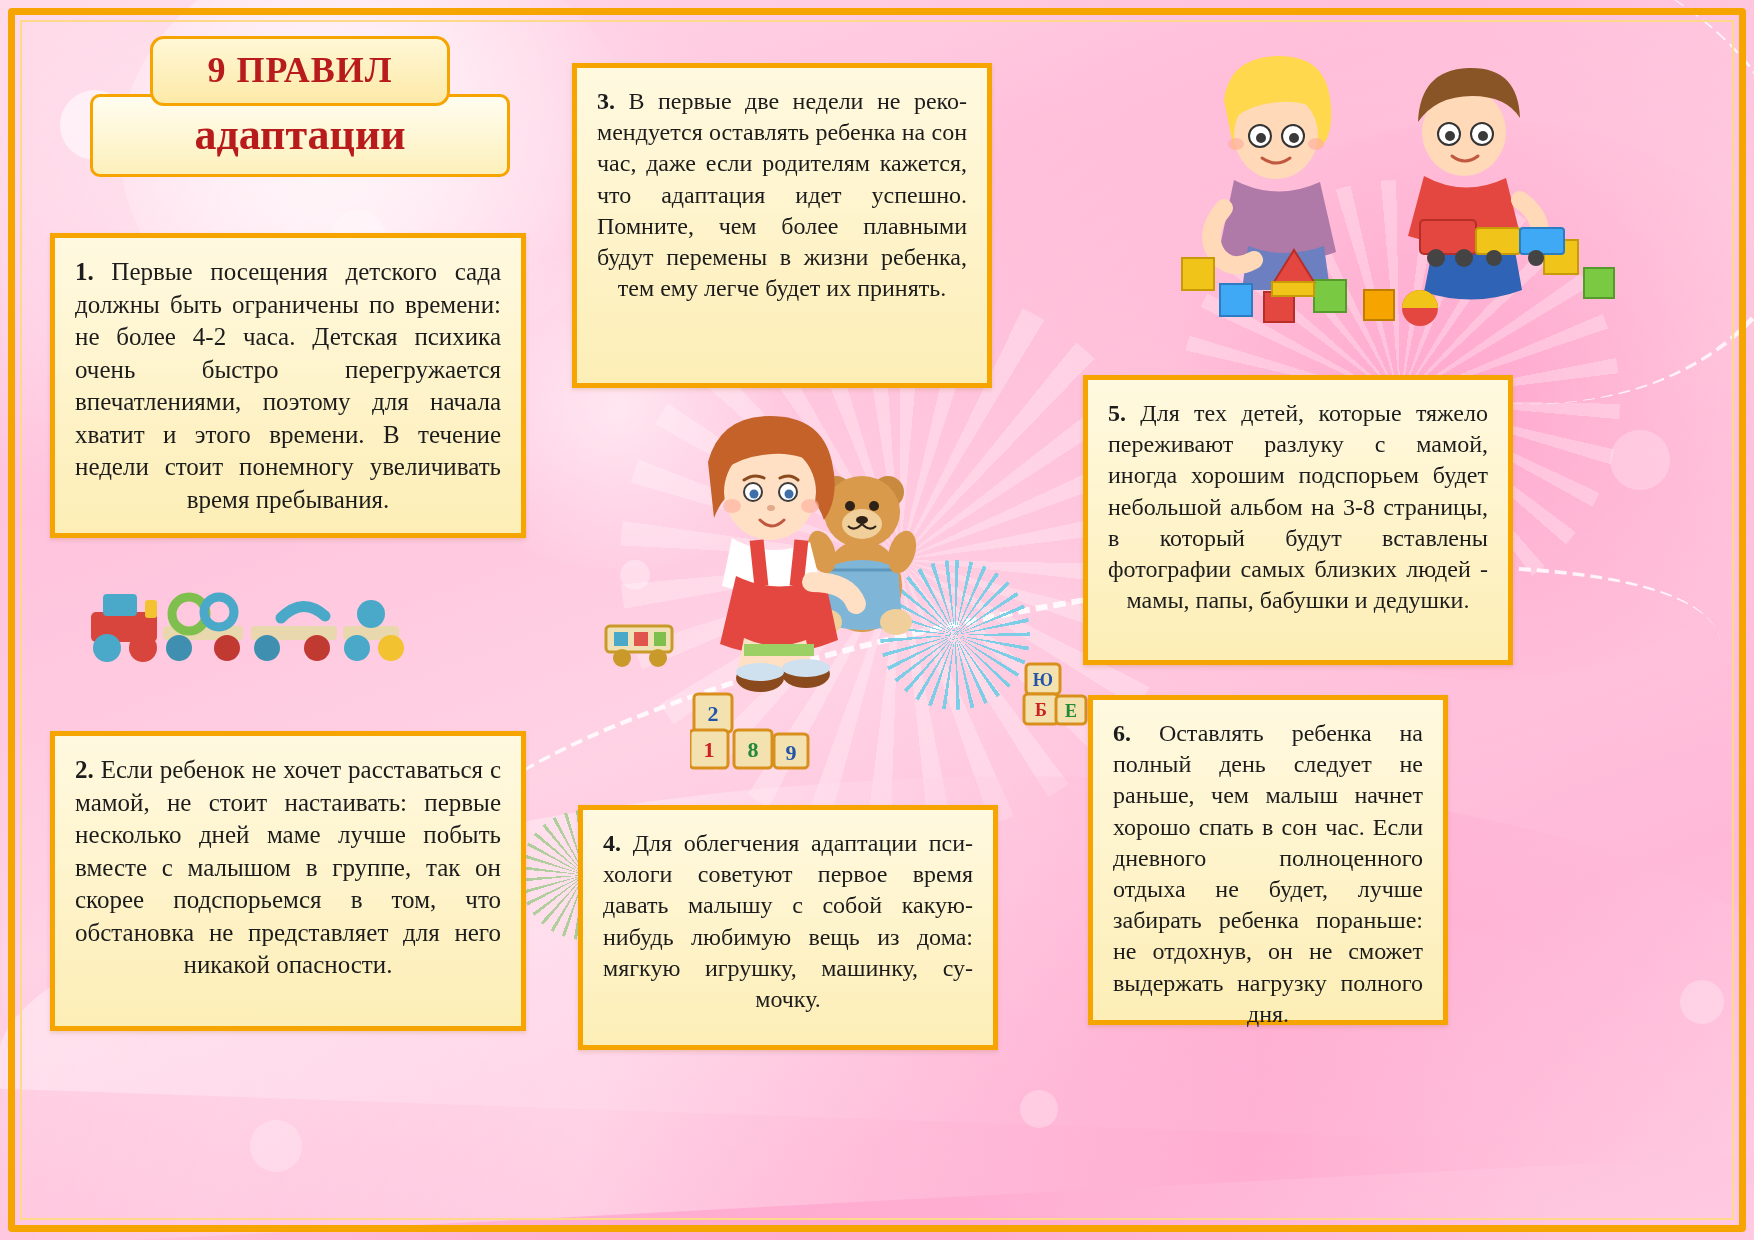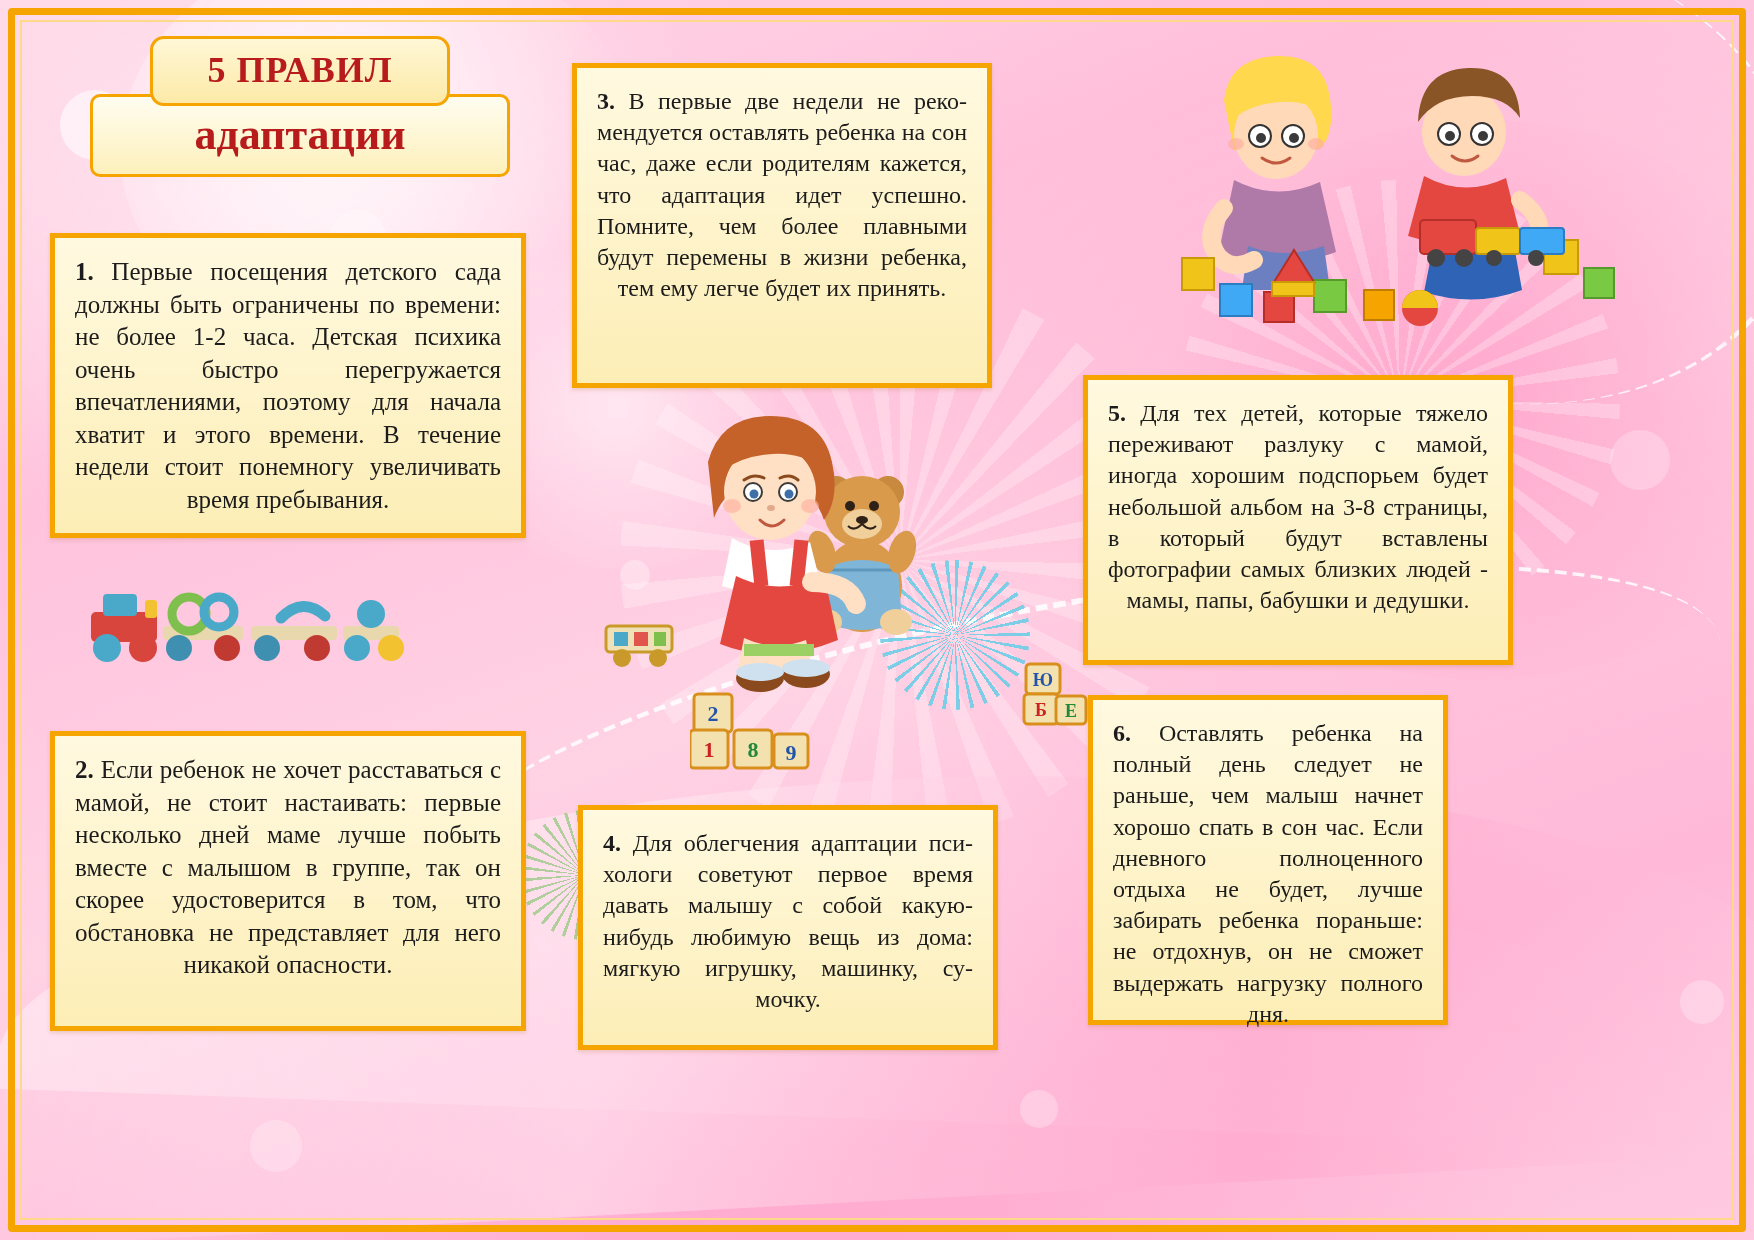--- a/index.html
+++ b/index.html
@@ -249,21 +249,21 @@
     <b style="left:250px; top:1120px;width:52px;  height:52px; opacity:.45;"></b>
     <b style="left:620px; top:560px; width:30px;  height:30px; opacity:.6;"></b>
     <b style="left:1020px;top:1090px;width:38px;  height:38px; opacity:.5;"></b>
   </div>
 
   <div class="starburst"></div>
   <div class="starburst2"></div>
 
   <div class="title-block">
     <div class="title-top">
-      <div class="t">5 ПРАВИЛ</div>
+      <div class="t">9 ПРАВИЛ</div>
     </div>
     <div class="title-bottom">
       <div class="t">адаптации</div>
     </div>
   </div>
 
   <div class="art kids">
     <svg viewBox="0 0 460 290" width="460" height="290" xmlns="http://www.w3.org/2000/svg">
 
       <g>
@@ -429,25 +429,25 @@
         <text x="23" y="26" text-anchor="middle" fill="#2255aa">Ю</text>
         <rect x="4" y="34" width="34" height="30" rx="4" fill="#f3e2b0" stroke="#d98f1c" stroke-width="3"></rect>
         <text x="21" y="56" text-anchor="middle" fill="#cc2222">Б</text>
         <rect x="36" y="36" width="30" height="28" rx="4" fill="#f3e2b0" stroke="#d98f1c" stroke-width="3"></rect>
         <text x="51" y="57" text-anchor="middle" fill="#22883a">Е</text>
       </g>
     </svg>
   </div>
 
   <div class="card" id="card-1">
-    <p><span class="num">1.</span><span> Первые посещения детского сада должны быть ограничены по време­ни: не более 1-2 часа. Детская пси­хика очень быстро перегружается впечатлениями, поэтому для начала хватит и этого времени. В течение недели стоит понемногу увеличи­вать время пребывания.</span></p>
+    <p><span class="num">1.</span><span> Первые посещения детского сада должны быть ограничены по време­ни: не более 4-2 часа. Детская пси­хика очень быстро перегружается впечатлениями, поэтому для начала хватит и этого времени. В течение недели стоит понемногу увеличи­вать время пребывания.</span></p>
   </div>
 
   <div class="card" id="card-2">
-    <p><span class="num">2.</span><span> Если ребенок не хочет расста­ваться с мамой, не стоит настаи­вать: первые несколько дней маме лучше побыть вместе с малышом в группе, так он скорее удостоверит­ся в том, что обстановка не пред­ставляет для него никакой опасно­сти.</span></p>
+    <p><span class="num">2.</span><span> Если ребенок не хочет расста­ваться с мамой, не стоит настаи­вать: первые несколько дней маме лучше побыть вместе с малышом в группе, так он скорее подспорьем­ся в том, что обстановка не пред­ставляет для него никакой опасно­сти.</span></p>
   </div>
 
   <div class="card" id="card-3">
     <p><span class="num">3.</span><span> В первые две недели не реко­мендуется оставлять ребенка на сон час, даже если родителям ка­жется, что адаптация идет успеш­но. Помните, чем более плавными будут перемены в жизни ребенка, тем ему легче будет их принять.</span></p>
   </div>
 
   <div class="card" id="card-4">
     <p><span class="num">4.</span><span> Для облегчения адаптации пси­хологи советуют первое время давать малышу с собой какую-нибудь любимую вещь из дома: мягкую игрушку, машинку, су­мочку.</span></p>
   </div>
 

